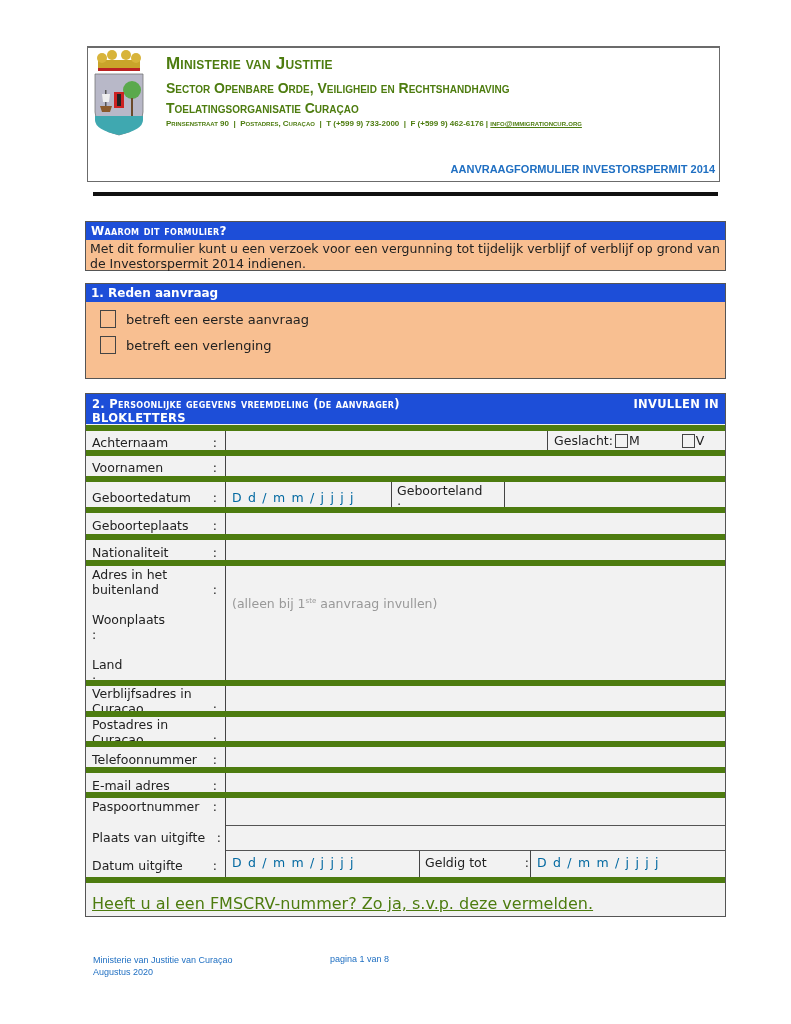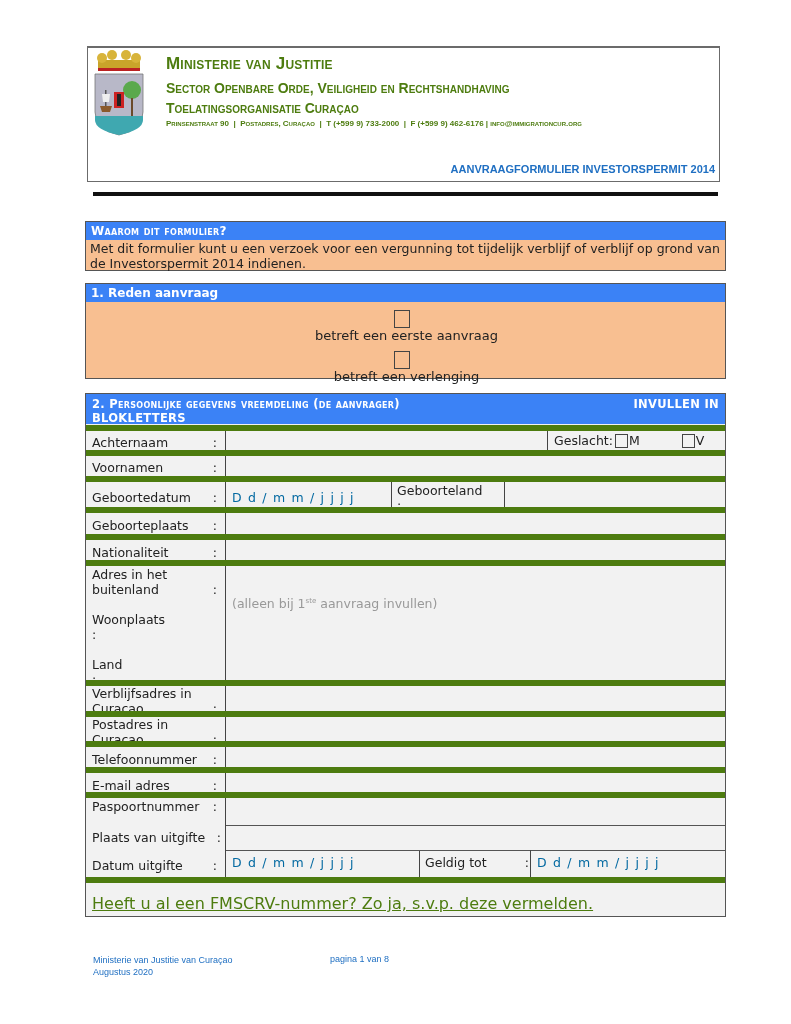--- a/index.html
+++ b/index.html
@@ -6,37 +6,37 @@
   body { width: 791px; height: 1024px; position: relative; font-family: "DejaVu Sans", sans-serif; color: #222; overflow: hidden; }
 
   
   .letterhead { position: absolute; left: 87px; top: 46px; width: 633px; height: 136px; border: 1px solid #6b6b6b; border-top-width: 2px; box-sizing: border-box; }
   .crest { position: absolute; left: 2px; top: 2px; width: 58px; height: 86px; }
   .lh-text { position: absolute; left: 78px; top: 6px; font-family: "Liberation Sans", sans-serif; color: #4d7c0f; }
   .lh-title { font-size: 17px; font-weight: bold; font-variant: small-caps; letter-spacing: 0.2px; }
   .lh-sector { font-size: 14px; font-variant: small-caps; font-weight: bold; margin-top: 6px; }
   .lh-org { font-size: 14px; font-weight: bold; font-variant: small-caps; margin-top: 4px; }
   .lh-contact { font-size: 8px; font-variant: small-caps; font-weight: bold; margin-top: 3px; white-space: nowrap; }
-  .lh-contact .email { }
+  .lh-contact .email { text-decoration: underline; }
   .lh-formname { position: absolute; right: 4px; bottom: 6px; font-size: 11px; font-weight: bold; color: #1f6fc2; font-family: "Liberation Sans", sans-serif; }
 
   .rule { position: absolute; left: 93px; top: 192px; width: 625px; height: 4px; background: #111; }
 
   
   .section { position: absolute; left: 85px; width: 641px; border: 1px solid #555; box-sizing: border-box; }
-  .sec-head { background: #3b82f6; color: #fff; font-weight: bold; font-size: 12px; padding: 2px 5px; line-height: 14px; }
+  .sec-head { background: #1d4ed8; color: #fff; font-weight: bold; font-size: 12px; padding: 2px 5px; line-height: 14px; }
   .sc { font-variant: small-caps; letter-spacing: 0.3px; }
   .orange { background: #f8bf91; }
 
   .why { top: 221px; height: 50px; }
   .why .body { font-size: 12.5px; line-height: 15px; padding: 1px 4px; color: #222; }
 
   .reason { top: 283px; height: 96px; }
   .reason .body { height: 78px; padding-top: 8px; box-sizing: border-box; }
-  .check-row { display: flex; align-items: center; margin: 0 0 8px 2px; font-size: 13px; flex-direction: column; }
+  .check-row { display: flex; align-items: center; margin: 0 0 8px 14px; font-size: 13px; }
   .checkbox { width: 16px; height: 18px; border: 1.5px solid #444; box-sizing: border-box; margin-right: 10px; background: transparent; }
 
   
   .personal { top: 393px; height: 524px; background: #f2f2f2; }
   .personal .sec-head { display: flex; justify-content: space-between; flex-wrap: wrap; font-size: 11.5px; padding: 3px 6px 1px; line-height: 14px; }
   .personal .sec-head .right { margin-left: auto; }
   .personal .sec-head .full { width: 100%; }
 
   .row { position: absolute; left: 0; width: 639px; border-top: 6px solid #4d7c0f; box-sizing: border-box; }
   .lbl { position: absolute; left: 0; top: 0; bottom: 0; width: 140px; border-right: 1.5px solid #444; box-sizing: border-box; font-size: 12.5px; color: #222; padding: 4px 6px; line-height: 15px; }

